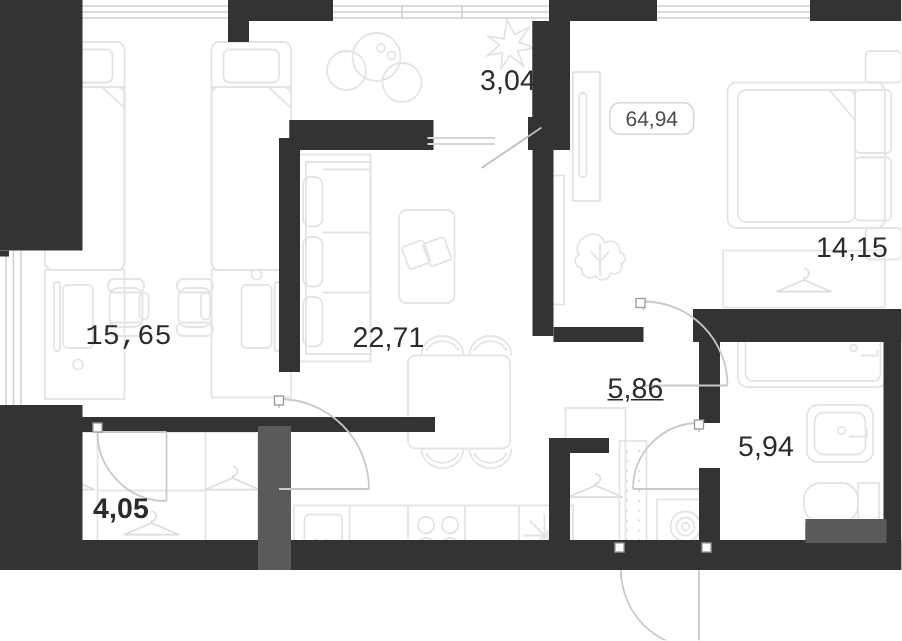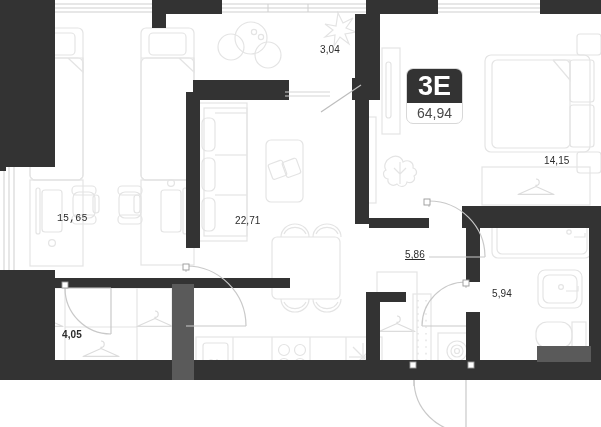--- a/index.html
+++ b/index.html
@@ -41,21 +41,21 @@
     color: #4a4a4a;
     font-size: 14px;
     line-height: 20px;
     height: 20px;
   }
 
   
   .area {
     position: absolute;
     color: #2b2b2b;
-    font-size: 10px;
+    font-size: 19px;
     white-space: nowrap;
     letter-spacing: 0.1px;
   }
 </style>
 </head>
 <body>
 
 <div id="plan">
 
   <svg width="601" height="427" viewBox="0 0 601 427">
@@ -366,21 +366,20 @@
       <rect x="183" y="264" width="6" height="6"></rect>
       <rect x="62" y="282" width="6" height="6"></rect>
       <rect x="424" y="199" width="6" height="6"></rect>
       <rect x="463" y="280" width="6" height="6"></rect>
       <rect x="410" y="362" width="6" height="6"></rect>
       <rect x="468" y="362" width="6" height="6"></rect>
     </g>
   </svg>
 
   <div class="badge">
-    <div class="badge-top">3E</div>
     <div class="badge-bot">64,94</div>
   </div>
 
   <div class="area" style="left:57px; top:213px;font-family:Liberation Mono, monospace;">15,65</div>
 
   <div class="area" style="left:320px; top:44px;">3,04</div>
 
   <div class="area" style="left:235px; top:215px;">22,71</div>
 
   <div class="area" style="left:528px; top:155px;margin-left:16px;">14,15</div>

